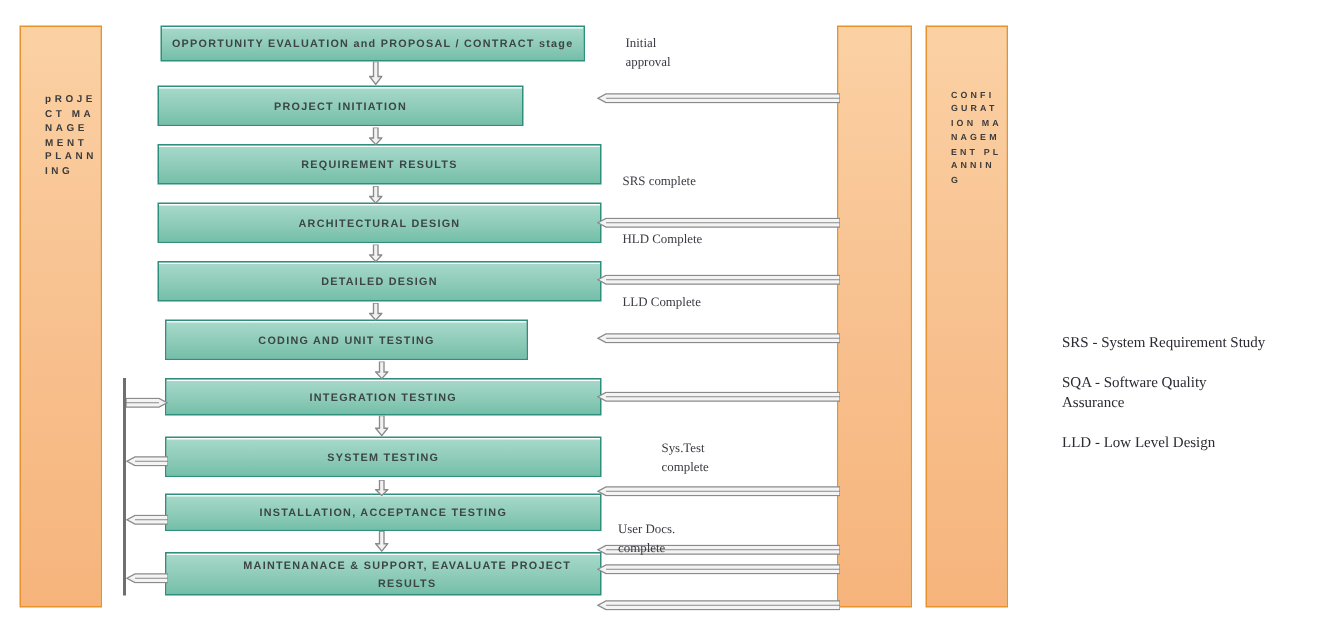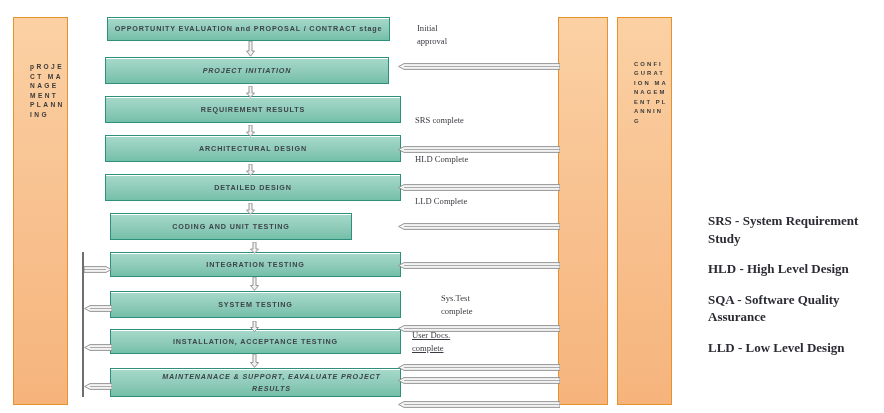--- a/index.html
+++ b/index.html
@@ -82,26 +82,27 @@
     font-size: 8.6px;
     color: #3a3a42;
     line-height: 1.55;
     white-space: pre-line;
   }
 
   
   #legend { position: absolute; left: 708px; top: 212px; width: 176px; }
   .legend-row {
     font-family: "Liberation Serif", serif;
-    font-size: 13px;
-    font-weight: bold;
+    font-size: 10px;
+    font-weight: normal;
     color: #2b2b33;
     line-height: 1.35;
     margin-bottom: 13px;
     white-space: pre-line;
+    margin-top: 10px;
   }
 </style>
 </head>
 <body>
 
 <div id="canvas">
 
   <div class="lane" style="left:13px; top:17px; width:55px; height:388px;"></div>
   <div class="lane-text" style="left:30px; top:62px; width:36px; font-size:6.6px;">pROJECT MANAGEMENT PLANNING</div>
 
@@ -109,21 +110,21 @@
 
   <div class="lane" style="left:617px; top:17px; width:55px; height:388px;"></div>
   <div class="lane-text" style="left:634px; top:60px; width:34px; font-size:5.9px; letter-spacing:2.1px; line-height:1.6;">CONFIGURATION MANAGEMENT PLANNING</div>
 
   <div class="spine" style="left:82px; top:252px; height:145px;"></div>
 
   <div class="pbox" style="left:107px; top:17px; width:283px; height:24px;">
     <span class="pbox-label">OPPORTUNITY EVALUATION and  PROPOSAL / CONTRACT stage</span>
   </div>
 
-  <div class="pbox" style="left:105px; top:57px; width:284px; height:27px;font-style:italic;">
+  <div class="pbox" style="left:105px; top:57px; width:244px; height:27px;">
     <span class="pbox-label">PROJECT INITIATION</span>
   </div>
 
   <div class="pbox" style="left:105px; top:96px; width:296px; height:27px;">
     <span class="pbox-label">REQUIREMENT  RESULTS</span>
   </div>
 
   <div class="pbox" style="left:105px; top:135px; width:296px; height:27px;">
     <span class="pbox-label">ARCHITECTURAL  DESIGN</span>
   </div>
@@ -141,21 +142,21 @@
   </div>
 
   <div class="pbox" style="left:110px; top:291px; width:291px; height:27px;">
     <span class="pbox-label">SYSTEM   TESTING</span>
   </div>
 
   <div class="pbox" style="left:110px; top:329px; width:291px; height:25px;">
     <span class="pbox-label">INSTALLATION, ACCEPTANCE  TESTING</span>
   </div>
 
-  <div class="pbox offset" style="left:110px; top:368px; width:291px; height:29px;font-style:italic;">
+  <div class="pbox offset" style="left:110px; top:368px; width:291px; height:29px;">
     <span class="pbox-label">MAINTENANACE   &amp;  SUPPORT, EAVALUATE PROJECT
 RESULTS</span>
   </div>
 
   <div class="downarrow" style="left:246px; top:41px; height:16px;">
     <svg width="9" height="16" viewBox="0 0 9 16">
         <path d="M3 0 L3 10 L0.5 10 L4.5 15.2 L8.5 10 L6 10 L6 0 Z" fill="#f2f2f2" stroke="#8a8a8a" stroke-width="0.9"></path>
       </svg>
   </div>
   <div class="downarrow" style="left:246px; top:84px; height:12px;">
@@ -279,24 +280,23 @@
       </svg>
   </div>
 
   <div class="anno" style="left:417px; top:22px;">Initial
 approval</div>
   <div class="anno" style="left:415px; top:114px;">SRS complete</div>
   <div class="anno" style="left:415px; top:153px;">HLD Complete</div>
   <div class="anno" style="left:415px; top:195px;">LLD Complete</div>
   <div class="anno" style="left:412px; top:292px;margin-left:29px;">Sys.Test
 complete</div>
-  <div class="anno" style="left:412px; top:329px;text-decoration:underline;">User Docs.
+  <div class="anno" style="left:412px; top:346px;">User Docs.
 complete</div>
 
   <div id="legend">
     <div class="legend-row">SRS - System Requirement Study</div>
-    <div class="legend-row">HLD - High Level Design</div>
     <div class="legend-row">SQA - Software Quality
 Assurance</div>
     <div class="legend-row">LLD -  Low  Level Design</div>
   </div>
 
 </div>
 
 </body></html>

